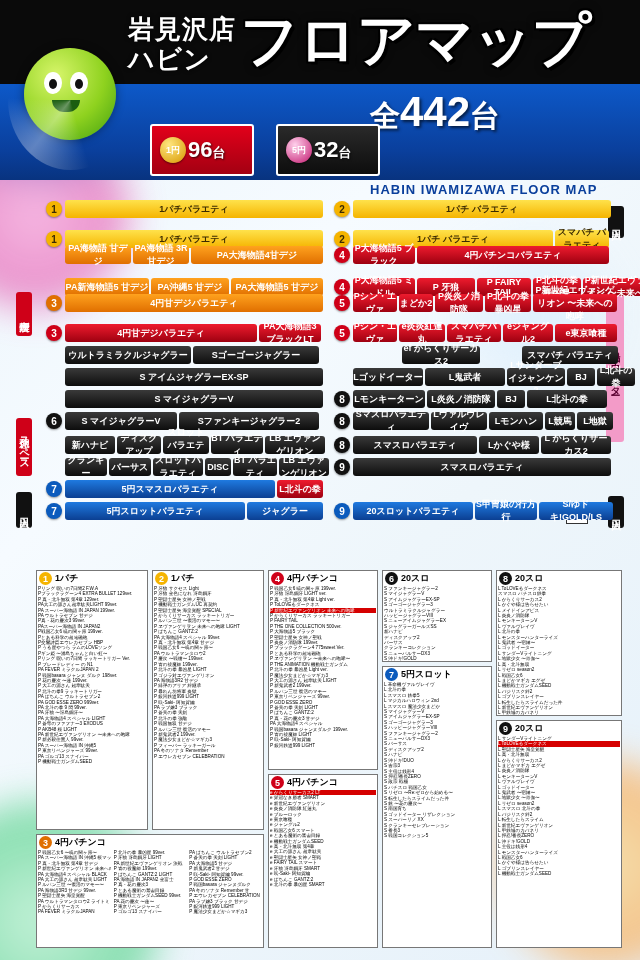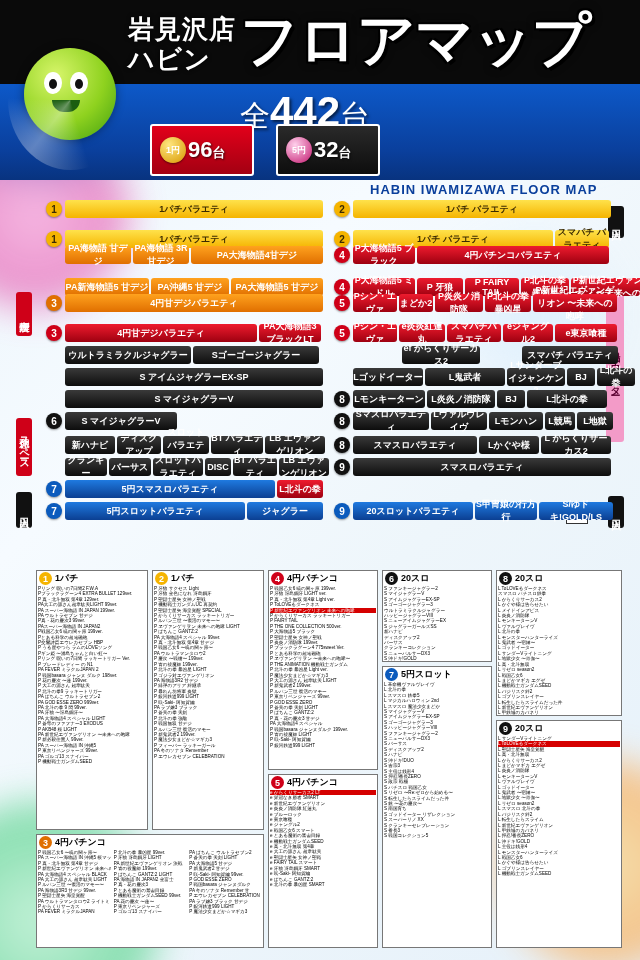--- a/index.html
+++ b/index.html
@@ -24,22 +24,22 @@
      background:#0a0a0a; }
   .hdr-black:after{content:"";position:absolute;left:0;bottom:-14px;width:640px;height:16px;background:#0a0a0a;
      clip-path:polygon(0 0,100% 0,100% 40%,0 100%);}
   .shop-name { position:absolute; left:128px; top:14px; color:#fff; font-weight:bold;
      font-size:26px; line-height:30px; letter-spacing:1px; text-shadow:0 0 4px #000; }
   .floormap-title { position:absolute; left:240px; top:8px; color:#fff; font-weight:bold;
      font-size:58px; line-height:64px; letter-spacing:-1px;
      text-shadow: 3px 3px 0 #000, -2px -2px 0 #000, 2px -2px 0 #000, -2px 2px 0 #000, 0 0 10px rgba(0,0,0,.7); }
   .blue-band { position:absolute; left:0; top:84px; width:640px; height:96px;
      background:linear-gradient(180deg,#0d59c9,#0a3f9c 70%,#08337f); }
-  .total { position:absolute; left:240px; top:88px; width:260px; text-align:left; color:#fff;
-     font-size:30px; font-weight:normal; text-shadow:2px 2px 3px rgba(0,0,0,.6); }
+  .total { position:absolute; left:240px; top:88px; width:260px; text-align:right; color:#fff;
+     font-size:30px; font-weight:bold; text-shadow:2px 2px 3px rgba(0,0,0,.6); }
   .total b { font-size:42px; }
 
   
   .mascot { position:absolute; left:8px; top:30px; width:125px; height:140px; }
   .mascot .ball { position:absolute; left:16px; top:18px; width:92px; height:92px; border-radius:50%;
      background:radial-gradient(circle at 35% 30%, #d7f56a, #8fd21f 55%, #3f9e10);
      box-shadow:0 0 10px rgba(0,0,0,.4); }
   .mascot .eye { position:absolute; width:18px;height:22px;border-radius:50%;background:#fff;top:42px; }
   .mascot .eye.l{left:36px;} .mascot .eye.r{left:62px;}
   .mascot .eye:after{content:"";position:absolute;width:8px;height:10px;border-radius:50%;background:#111;left:5px;top:7px;}
@@ -180,21 +180,21 @@
     </div>
     <div class="row" style="top: 82px; left: 30px;">
       <span style="display: inline-block; width: 19px;"></span>
       <div class="bar orange" style="width: 84px; margin-right: 2px;">PA新海物語5 甘デジ</div>
       <div class="bar orange" style="width: 78px; margin-right: 2px;">PA沖縄5 甘デジ</div>
       <div class="bar orange" style="width: 92px; margin-right: 2px;">PA大海物語5 甘デジ</div>
     </div>
     <div class="row" style="top: 82px; left: 318px;">
       <span class="num-badge nb-r" style="margin-right: 3px;">4</span>
       <div class="bar red" style="width: 62px; margin-right: 2px;">P大海物語5 ミドル</div>
-      <div class="bar red" style="width: 46px; margin-right: 2px;">P 牙狼</div>
+      <div class="bar red" style="width: 58px; margin-right: 2px;">P 牙狼</div>
       <div class="bar red" style="width: 54px; margin-right: 2px;">P FAIRY TAIL</div>
       <div class="bar red" style="width: 48px; margin-right: 2px;">P北斗の拳 暴凶星</div>
       <div class="bar red" style="width: 92px; margin-right: 2px;">P新世紀エヴァンゲリオン 〜未来への咆哮</div>
     </div>
     <div class="row" style="top: 98px; left: 30px;">
       <span class="num-badge nb-o" style="margin-right: 3px;">3</span>
       <div class="bar orange" style="width: 258px; margin-right: 2px;">4円甘デジバラエティ</div>
     </div>
     <div class="row" style="top: 98px; left: 318px;">
       <span class="num-badge nb-r" style="margin-right: 3px;">5</span>
@@ -247,20 +247,21 @@
     <div class="row" style="top: 194px; left: 318px;">
       <span class="num-badge nb-k" style="margin-right: 3px;">8</span>
       <div class="bar black" style="width: 72px; margin-right: 2px;">Lモンキーターン</div>
       <div class="bar black" style="width: 68px; margin-right: 2px;">L炎炎ノ消防隊</div>
       <div class="bar black" style="width: 28px; margin-right: 2px;">BJ</div>
       <div class="bar black" style="width: 80px; margin-right: 2px;">L北斗の拳</div>
     </div>
     <div class="row" style="top: 216px; left: 30px;">
       <span class="num-badge nb-k" style="margin-right: 3px;">6</span>
       <div class="bar black" style="width: 112px; margin-right: 2px;">S マイジャグラーV</div>
+      <div class="bar black" style="width: 140px; margin-right: 2px;">Sファンキージャグラー2</div>
     </div>
     <div class="row" style="top: 216px; left: 318px;">
       <span class="num-badge nb-k" style="margin-right: 3px;">8</span>
       <div class="bar black" style="width: 76px; margin-right: 2px;">Sマスロバラエティ</div>
       <div class="bar black" style="width: 56px; margin-right: 2px;">Lヴァルヴレイヴ</div>
       <div class="bar black" style="width: 54px; margin-right: 2px;">Lモンハン</div>
       <div class="bar black" style="width: 30px; margin-right: 2px;">L競馬</div>
       <div class="bar black" style="width: 36px; margin-right: 2px;">L地獄</div>
     </div>
     <div class="row" style="top: 240px; left: 30px;">

